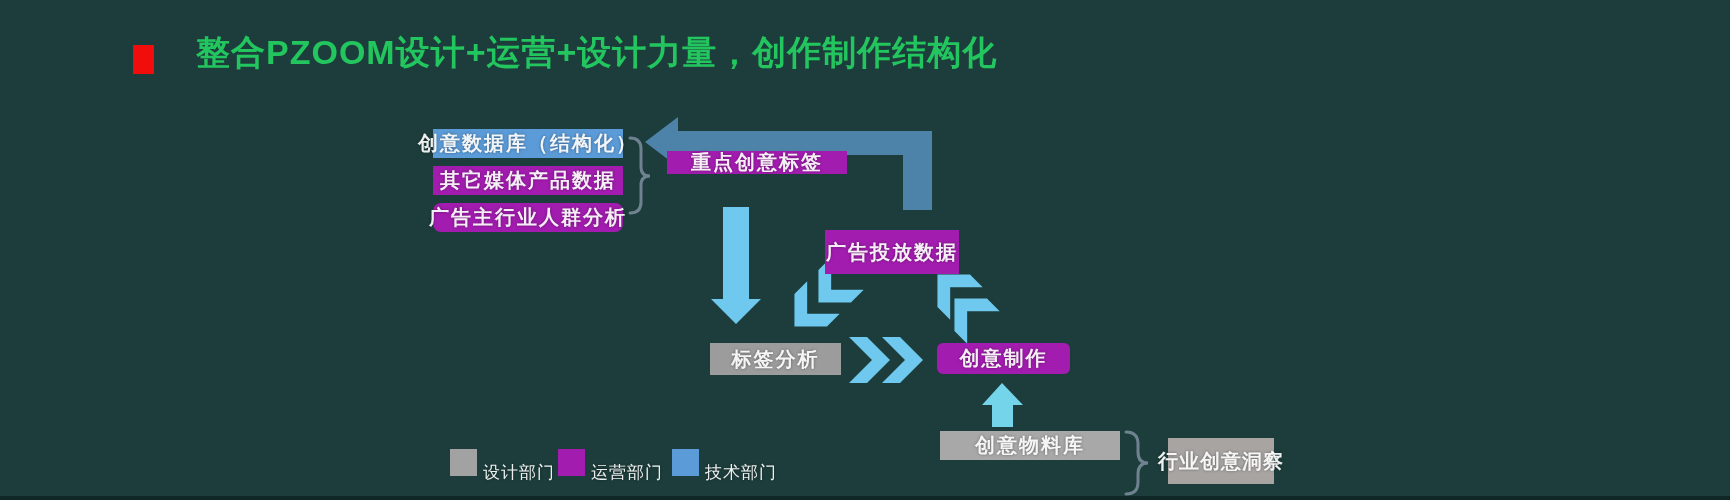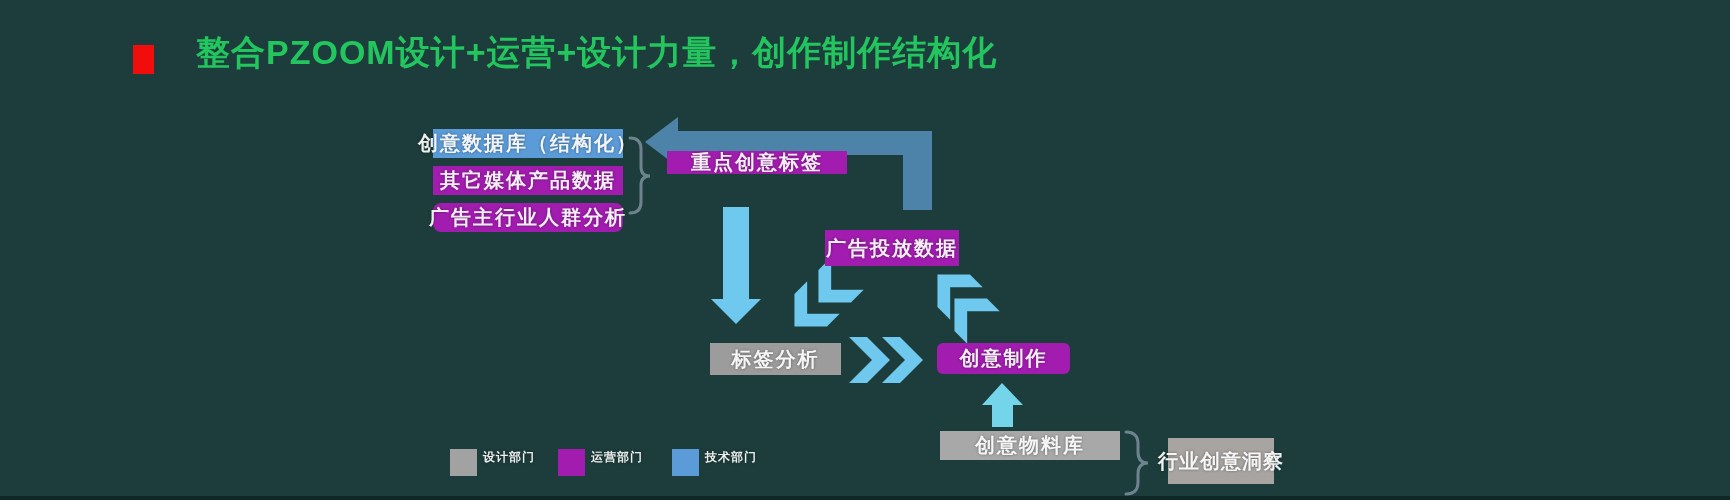--- a/index.html
+++ b/index.html
@@ -33,36 +33,36 @@
     text-shadow:0 0 3px rgba(0,0,0,.4);
     white-space:nowrap;
   }
   .dept-tech{background:#5b9bd8;}
   .dept-ops{background:#a21caf;}
   .dept-design{background:#a2a2a2;}
   .node-creative-database{left:433px;top:129px;width:190px;height:29px;}
   .node-other-media{left:433px;top:166px;width:190px;height:29px;}
   .node-advertiser{left:433px;top:203px;width:190px;height:29px;border-radius:8px;}
   .node-key-tags{left:667px;top:151px;width:180px;height:23px;}
-  .node-ad-delivery{left:825px;top:230px;width:134px;height:36px;}
+  .node-ad-delivery{left:825px;top:230px;width:134px;height:44px;}
   .node-tag-analysis{left:710px;top:343px;width:131px;height:32px;background:#9c9c9c;}
   .node-creative-production{left:937px;top:343px;width:133px;height:31px;border-radius:6px;}
   .node-material-library{left:940px;top:431px;width:180px;height:29px;background:#a8a8a8;text-align:center;}
   .node-monitoring-system{left:940px;top:465px;width:180px;height:30px;background:#58a5d8;border:1px solid rgba(255,255,255,.35);}
   .node-industry-insight{left:1168px;top:438px;width:106px;height:46px;background:#a7a4a2;letter-spacing:1px;}
   .arrow-layer{
     position:absolute;left:0;top:0;width:1730px;height:500px;
     pointer-events:none;
   }
   .legend{position:absolute;left:0;top:0;}
   .legend-item{position:absolute;top:449px;}
   .legend-swatch{position:absolute;top:0;width:27px;height:27px;}
   .legend-label{
-    position:absolute;top:0;color:rgba(255,255,255,.93);
-    font-size:12px;font-weight:bold;letter-spacing:1px;white-space:nowrap;
+    position:absolute;top:12px;color:rgba(255,255,255,.93);
+    font-size:17px;font-weight:normal;letter-spacing:1px;white-space:nowrap;
     text-shadow:0 0 3px rgba(0,0,0,.4);
   }
   .li-design{left:450px;} .li-ops{left:558px;} .li-tech{left:672px;}
   .legend-label{left:33px;}
 </style>
 </head>
 <body>
 
 <div class="stage">
 

